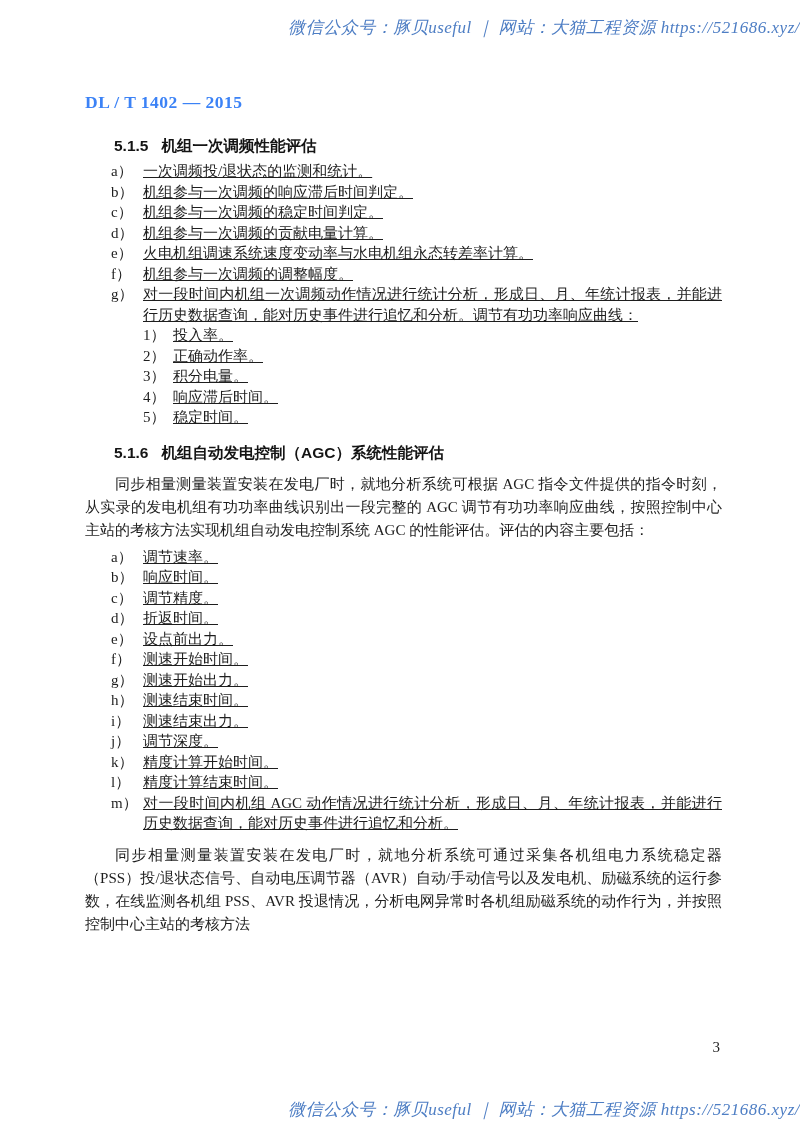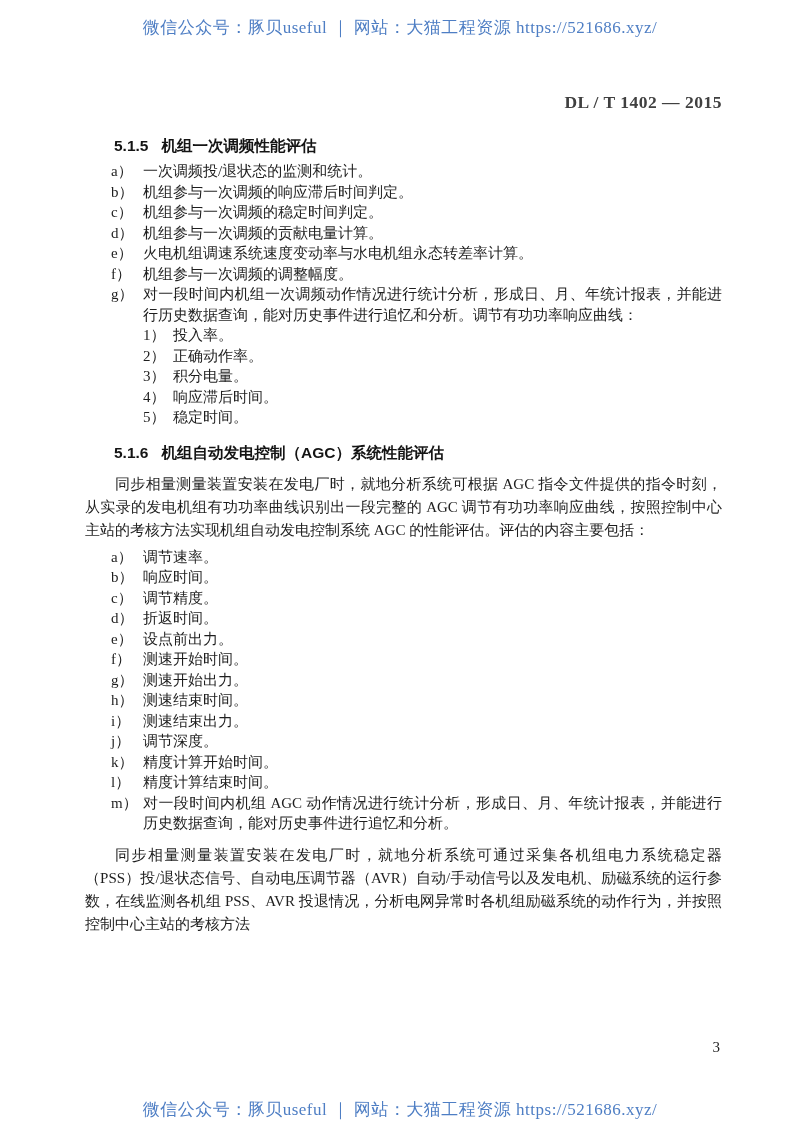--- a/index.html
+++ b/index.html
@@ -14,44 +14,44 @@
     height: 1144px;
     background: #ffffff;
     overflow: hidden;
     font-family: "Liberation Serif", "DejaVu Serif", serif;
     color: #1e1e1e;
   }
   .watermark {
     position: absolute;
     left: 0;
     right: 0;
-    text-align: center;
+    text-align: right;
     font-family: "Liberation Serif", "DejaVu Serif", serif;
     font-size: 17px;
     letter-spacing: 0.5px;
     color: #4e7ec4;
     white-space: nowrap;
+    font-style: italic;
   }
   .watermark.top { top: 16px; }
   .watermark.bottom { top: 1098px; }
 
   .content {
     position: absolute;
     left: 85px;
     top: 0;
     width: 637px;
   }
   .doc-number {
     margin-top: 92px;
-    text-align: right;
     font-family: "Liberation Serif", "DejaVu Serif", serif;
     font-weight: bold;
     font-size: 17.5px;
     letter-spacing: 0.5px;
-    color: #404040;
+    color: #3b82f6;
   }
   .sec-heading {
     font-family: "Liberation Sans", "DejaVu Sans", sans-serif;
     font-weight: 700;
     font-size: 15.5px;
     line-height: 21px;
     color: #141414;
     margin-left: 29px;
   }
   .sec-heading .sec-num { margin-right: 13px; }
@@ -77,20 +77,21 @@
     display: flex;
     line-height: 20.5px;
   }
   .li-label {
     flex: none;
     width: 32px;
   }
   .li-text {
     flex: 1;
     text-align: justify;
+    text-decoration: underline;
   }
   .sublist {
     padding-left: 32px;
     font-size: 15px;
   }
   .sublist .li-label { width: 30px; }
 
   .page-number {
     position: absolute;
     top: 1039px;

